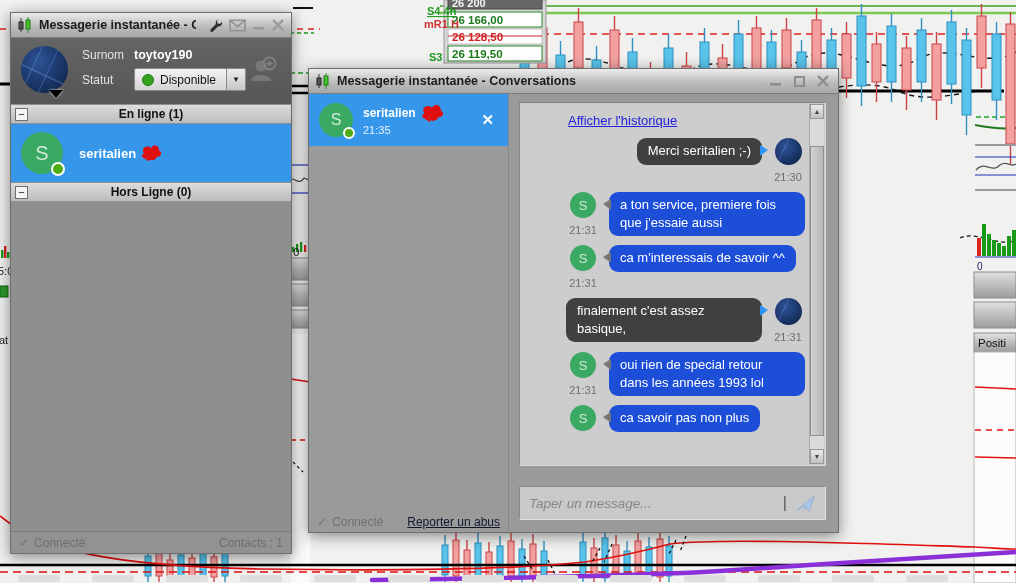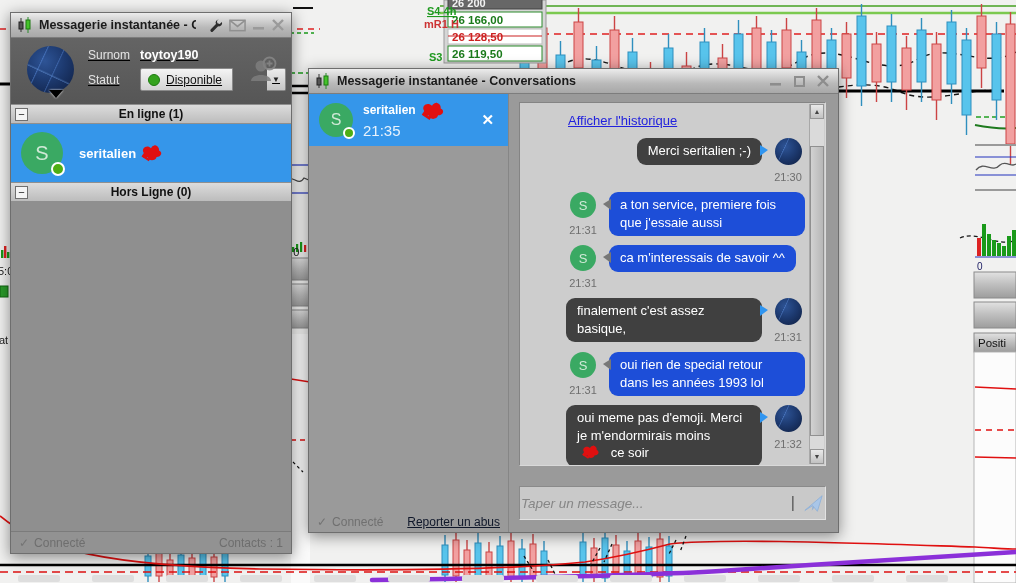--- a/index.html
+++ b/index.html
@@ -17,21 +17,21 @@
   .title-text { font-size:12.5px; font-weight:600; color:#1b1b1b; white-space:nowrap; overflow:hidden; }
   .tb-spacer { flex:1; }
   .tb-btn { width:18px; height:16px; display:flex; align-items:center; justify-content:center;
             color:#8b8b8b; font-weight:bold; font-size:13px; cursor:default; }
   .tb-btn svg { display:block; }
   .appicon { width:16px; height:16px; flex:0 0 16px; }
 
   
   #contacts-win { left:10px; top:12px; width:282px; height:542px; }
   .profile { height:66px; flex:0 0 66px; background:linear-gradient(#646464,#565656);
-             display:flex; padding:8px 16px; position:relative;text-decoration:underline; }
+             display:flex; padding:8px 10px; position:relative; }
   .avatar-user-big { width:47px; height:47px; border-radius:50%; position:relative; flex:0 0 47px;
        background:radial-gradient(circle at 38% 32%, #2e5496 0%, #1d3a70 45%, #0e1d3f 100%);
        overflow:hidden; }
   .avatar-user-big::before { content:""; position:absolute; inset:0;
        background:linear-gradient(115deg, transparent 30%, rgba(90,140,220,.55) 31%, transparent 33%, transparent 55%, rgba(90,140,220,.45) 56%, transparent 58%),
                   linear-gradient(25deg, transparent 40%, rgba(120,170,240,.4) 41%, transparent 44%); }
   .avatar-caret { position:absolute; left:38px; bottom:6px; width:0; height:0;
        border-left:7px solid transparent; border-right:7px solid transparent; border-top:8px solid #000;
        filter:drop-shadow(0 0 1px #fff); }
   .profile-fields { margin-left:14px; display:flex; flex-direction:column; gap:6px; padding-top:2px; flex:1; }
@@ -65,21 +65,21 @@
 
   
   #conv-win { left:308px; top:68px; width:531px; height:465px; }
   .conv-body { flex:1; display:flex; min-height:0; }
   .conv-side { width:200px; flex:0 0 200px; background:#9a9a9a; display:flex; flex-direction:column; border-right:1px solid #868686; }
   .conv-tab { height:52px; flex:0 0 52px; background:#3596ea; display:flex; align-items:center; padding:0 10px; }
   .conv-tab .avatar-s { width:34px; height:34px; font-size:16px; }
   .conv-tab .avatar-s .dot { width:12px; height:12px; }
   .tab-meta { margin-left:10px; display:flex; flex-direction:column; line-height:1.25; }
   .tab-name { color:#fff; font-weight:bold; font-size:12px; display:flex; align-items:center; }
-  .tab-time { color:#e8f2fc; font-size:15px; }
+  .tab-time { color:#e8f2fc; font-size:11px; }
   .tab-close { margin-left:auto; color:#fff; font-size:15px; font-weight:bold; padding:0 4px; }
   .conv-side .filler { flex:1; }
   .side-footer { height:20px; flex:0 0 20px; display:flex; align-items:center; padding:0 8px; font-size:12px; color:#707070; }
   .abuse-link { margin-left:auto; color:#0f172a; text-decoration:underline; font-size:12px; }
 
   .chat-col { flex:1; display:flex; flex-direction:column; padding:8px 12px 12px 10px; min-width:0; }
   .chat-scroll { flex:1; background:#cdcdcd; border:1px solid #848484; border-bottom-color:#d9d9d9; border-right-color:#d9d9d9;
                  position:relative; overflow:hidden; }
   .chat-inner { position:absolute; inset:0 16px 0 0; padding:8px 4px 0 12px; overflow:hidden;margin-left:34px; }
   .history-link { display:inline-block; color:#2222dd; text-decoration:underline; font-size:13px; margin:2px 0 10px 2px; }
@@ -102,21 +102,21 @@
        border-bottom:6px solid transparent; border-left:8px solid #3095f0; }
 
   .chat-vscroll { position:absolute; top:1px; right:1px; bottom:1px; width:15px; background:#dadada; border-left:1px solid #a8a8a8; }
   .vs-btn { position:absolute; left:0; width:14px; height:15px; background:linear-gradient(#e9e9e9,#c2c2c2);
             border:1px solid #969696; display:flex; align-items:center; justify-content:center; font-size:7px; color:#444; }
   .vs-up { top:0; } .vs-down { bottom:0; }
   .vs-thumb { position:absolute; left:0; width:14px; top:42px; height:290px;
               background:linear-gradient(90deg,#d2d2d2,#b7b7b7); border:1px solid #909090; }
 
   .chat-input { height:34px; flex:0 0 34px; margin-top:20px; background:#c9c9c9; border:1px solid #8a8a8a;
-                border-bottom-color:#e2e2e2; border-right-color:#e2e2e2; display:flex; align-items:center; padding:0 1px; }
+                border-bottom-color:#e2e2e2; border-right-color:#e2e2e2; display:flex; align-items:center; padding:0 9px; }
   .chat-input input { flex:1; background:transparent; border:none; outline:none; font-family:"Liberation Sans",sans-serif;
                       font-size:13.5px; color:#333; }
   .chat-input input::placeholder { font-style:italic; color:#868686; }
   .caret-bar { color:#555; font-size:16px; margin:0 8px 0 4px; }
 
   .scrib { display:inline-block; vertical-align:-4px; margin-left:3px; }
 
   a { cursor:pointer; }
 </style>
 </head>
@@ -414,21 +414,21 @@
   <div class="profile">
     <div class="avatar-user-big"></div>
     <span class="avatar-caret"></span>
     <div class="profile-fields">
       <div class="pf-row">
         <span class="pf-label">Surnom</span>
         <span class="pf-nick">toytoy190</span>
       </div>
       <div class="pf-row">
         <span class="pf-label">Statut</span>
-        <span style="display:flex;gap:34px;">
+        <span style="display:flex;">
           <span class="status-btn">
             <span class="status-dot"></span>
             <span class="status-txt">Disponible</span>
           </span>
           <span class="status-arrow">▼</span>
         </span>
       </div>
     </div>
     <span class="addcontact">
       <svg width="32" height="32" viewBox="0 0 32 32">
@@ -567,34 +567,20 @@
           </div>
           
           <div class="msg-row in">
             <div class="msg-side">
               <div class="msg-avatar-s avatar-s" style="color:#cfe9d6;">S</div>
               <span class="msg-time">21:31</span>
             </div>
             <div class="bubble in"><span>oui rien de special retour dans les années 1993 lol</span></div>
           </div>
           
-          <div class="msg-row out">
-            <div class="bubble out" style="max-width:358px;">
-              <span>oui meme pas d'emoji. Merci je m'endormirais moins</span><br>
-              <svg class="scrib" width="26" height="16" viewBox="0 0 30 24" style="vertical-align:-3px;margin:0 4px 0 0;">
-                  <path d="M6,12 C2,6 10,1 15,6 C18,0 26,3 25,9 C30,11 28,17 22,17 C21,22 12,23 11,17 C5,20 3,16 6,12 Z" fill="#e01010"></path>
-                  <path d="M4,15 L13,21 M19,3 L25,14" stroke="#e01010" stroke-width="3"></path>
-                </svg>
-              <span>ce soir</span>
-            </div>
-            <div class="msg-side">
-              <div class="msg-avatar-u"></div>
-              <span class="msg-time">21:32</span>
-            </div>
-          </div>
           
           <div class="msg-row in">
             <div class="msg-side">
               <div class="msg-avatar-s avatar-s" style="color:#cfe9d6;">S</div>
 
             </div>
             <div class="bubble in"><span>ca savoir pas non plus</span></div>
           </div>
           
           

